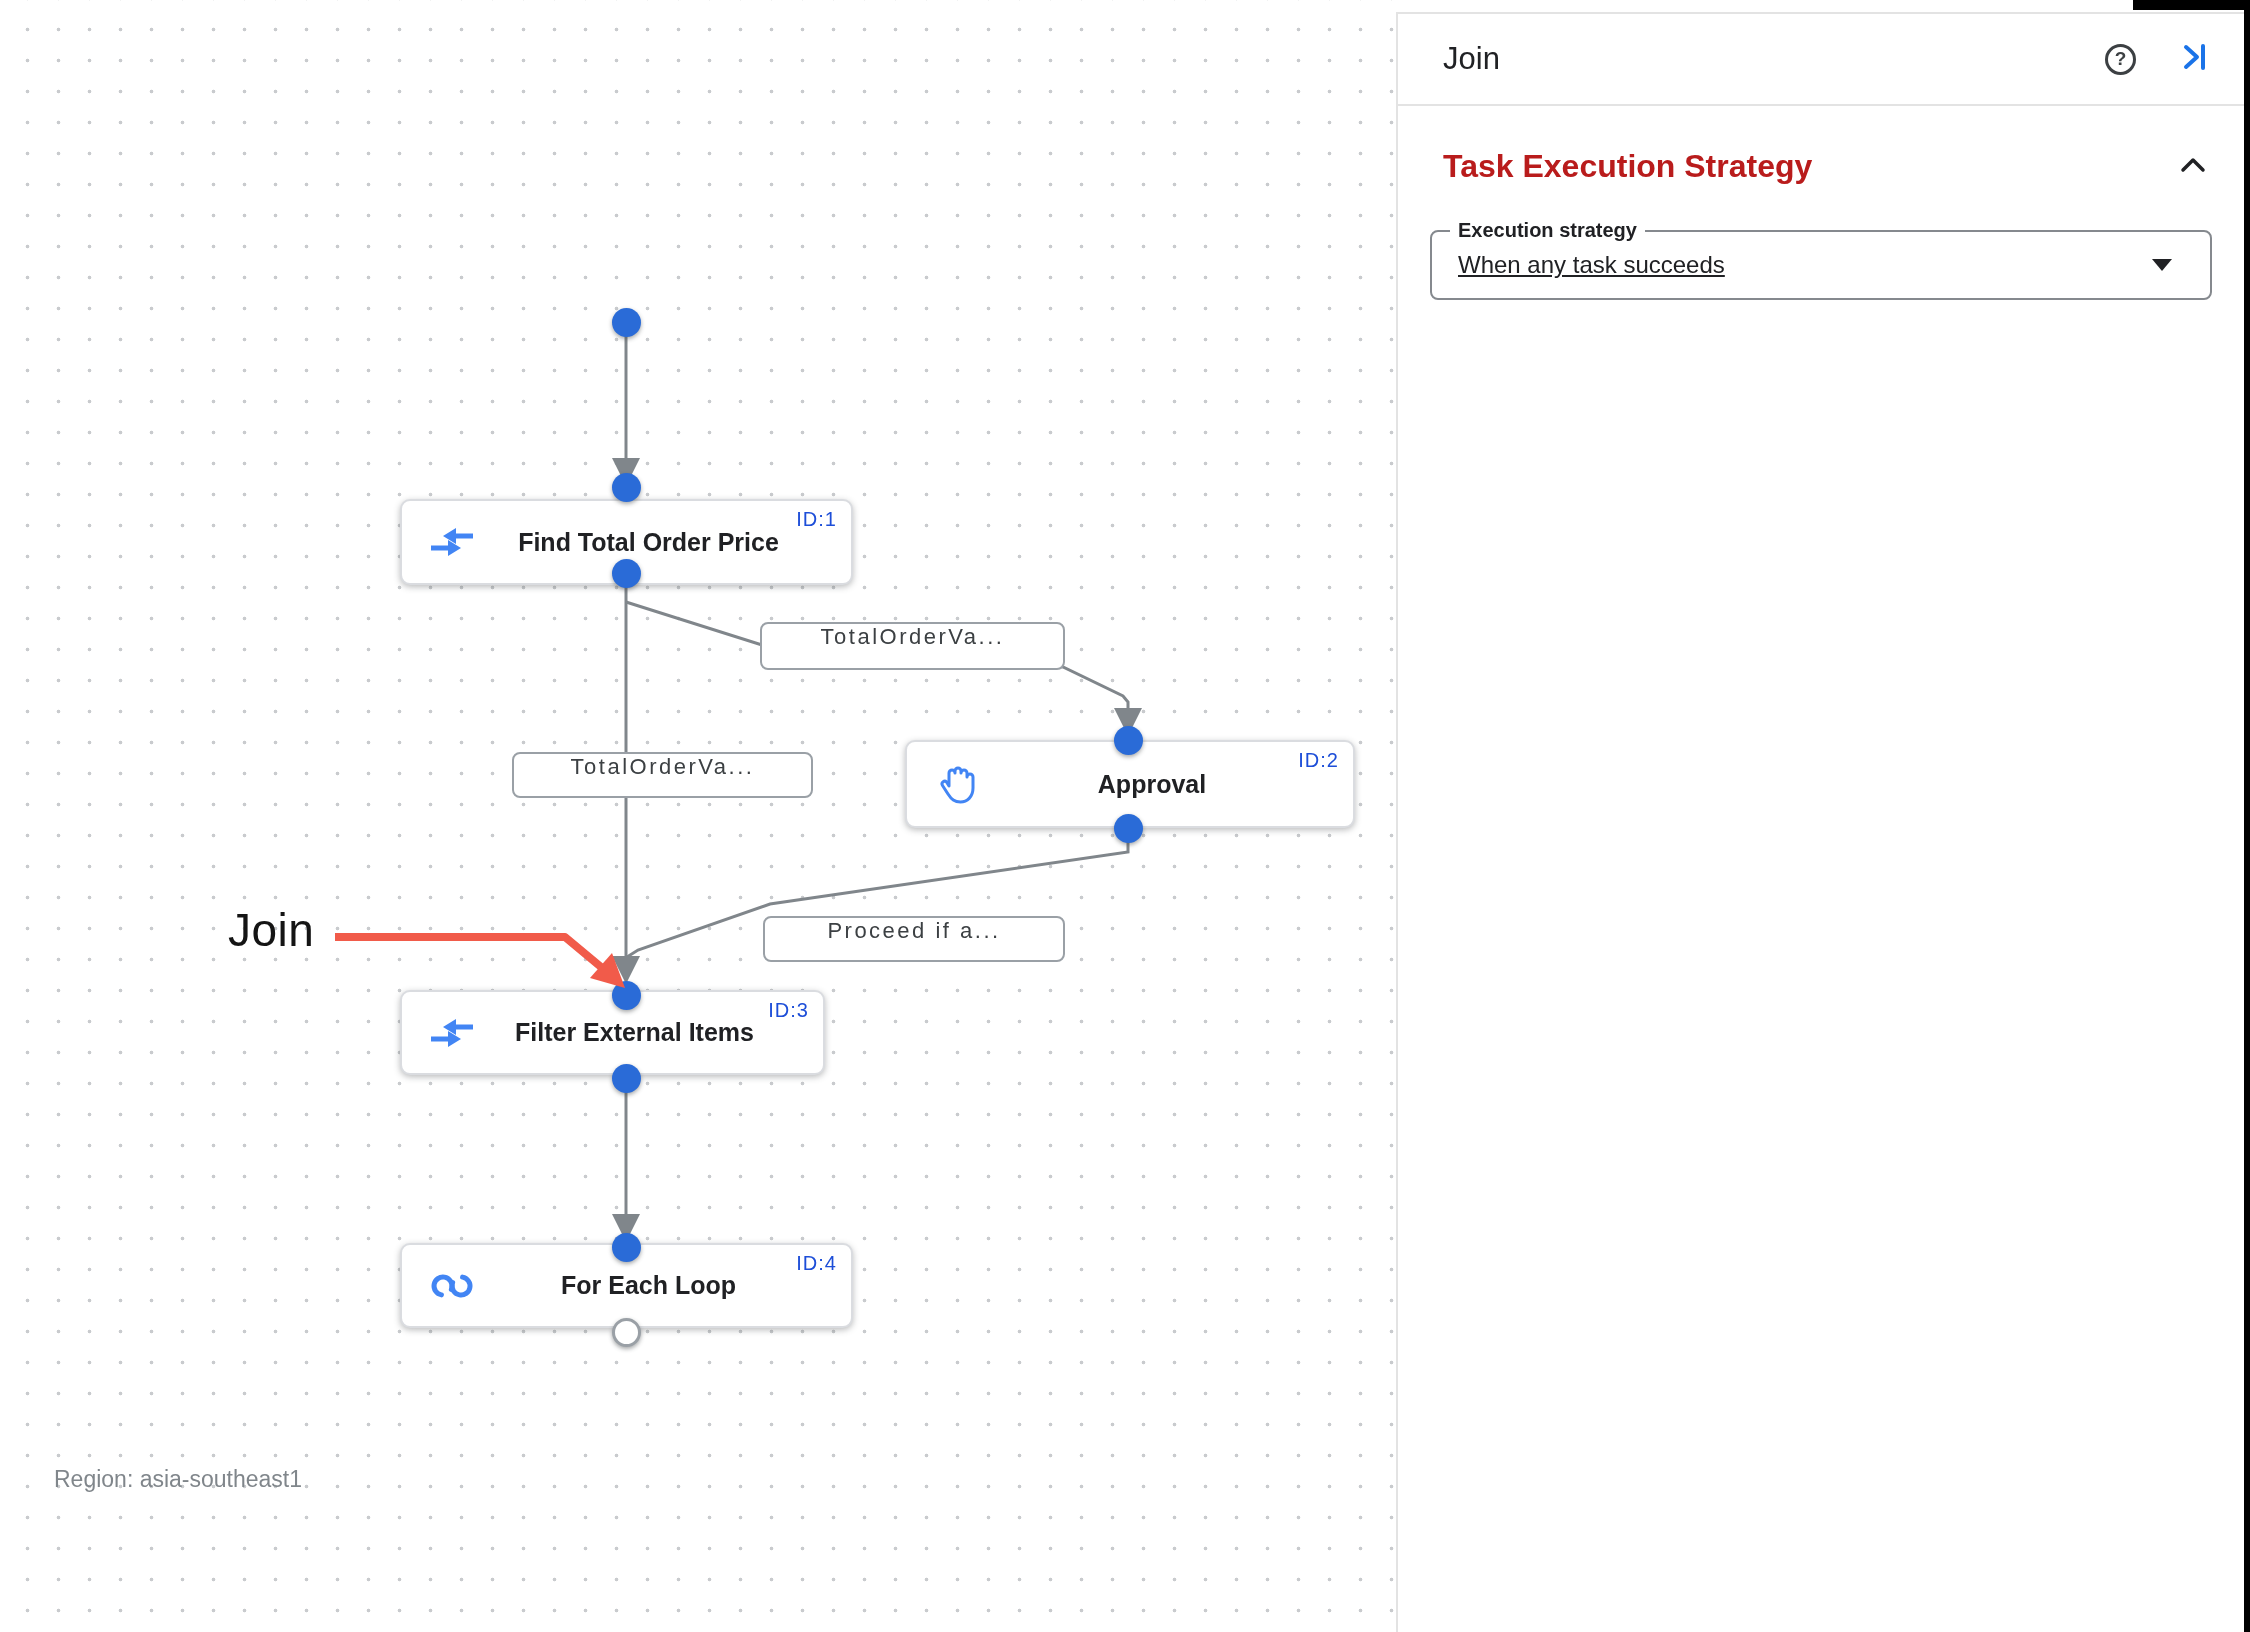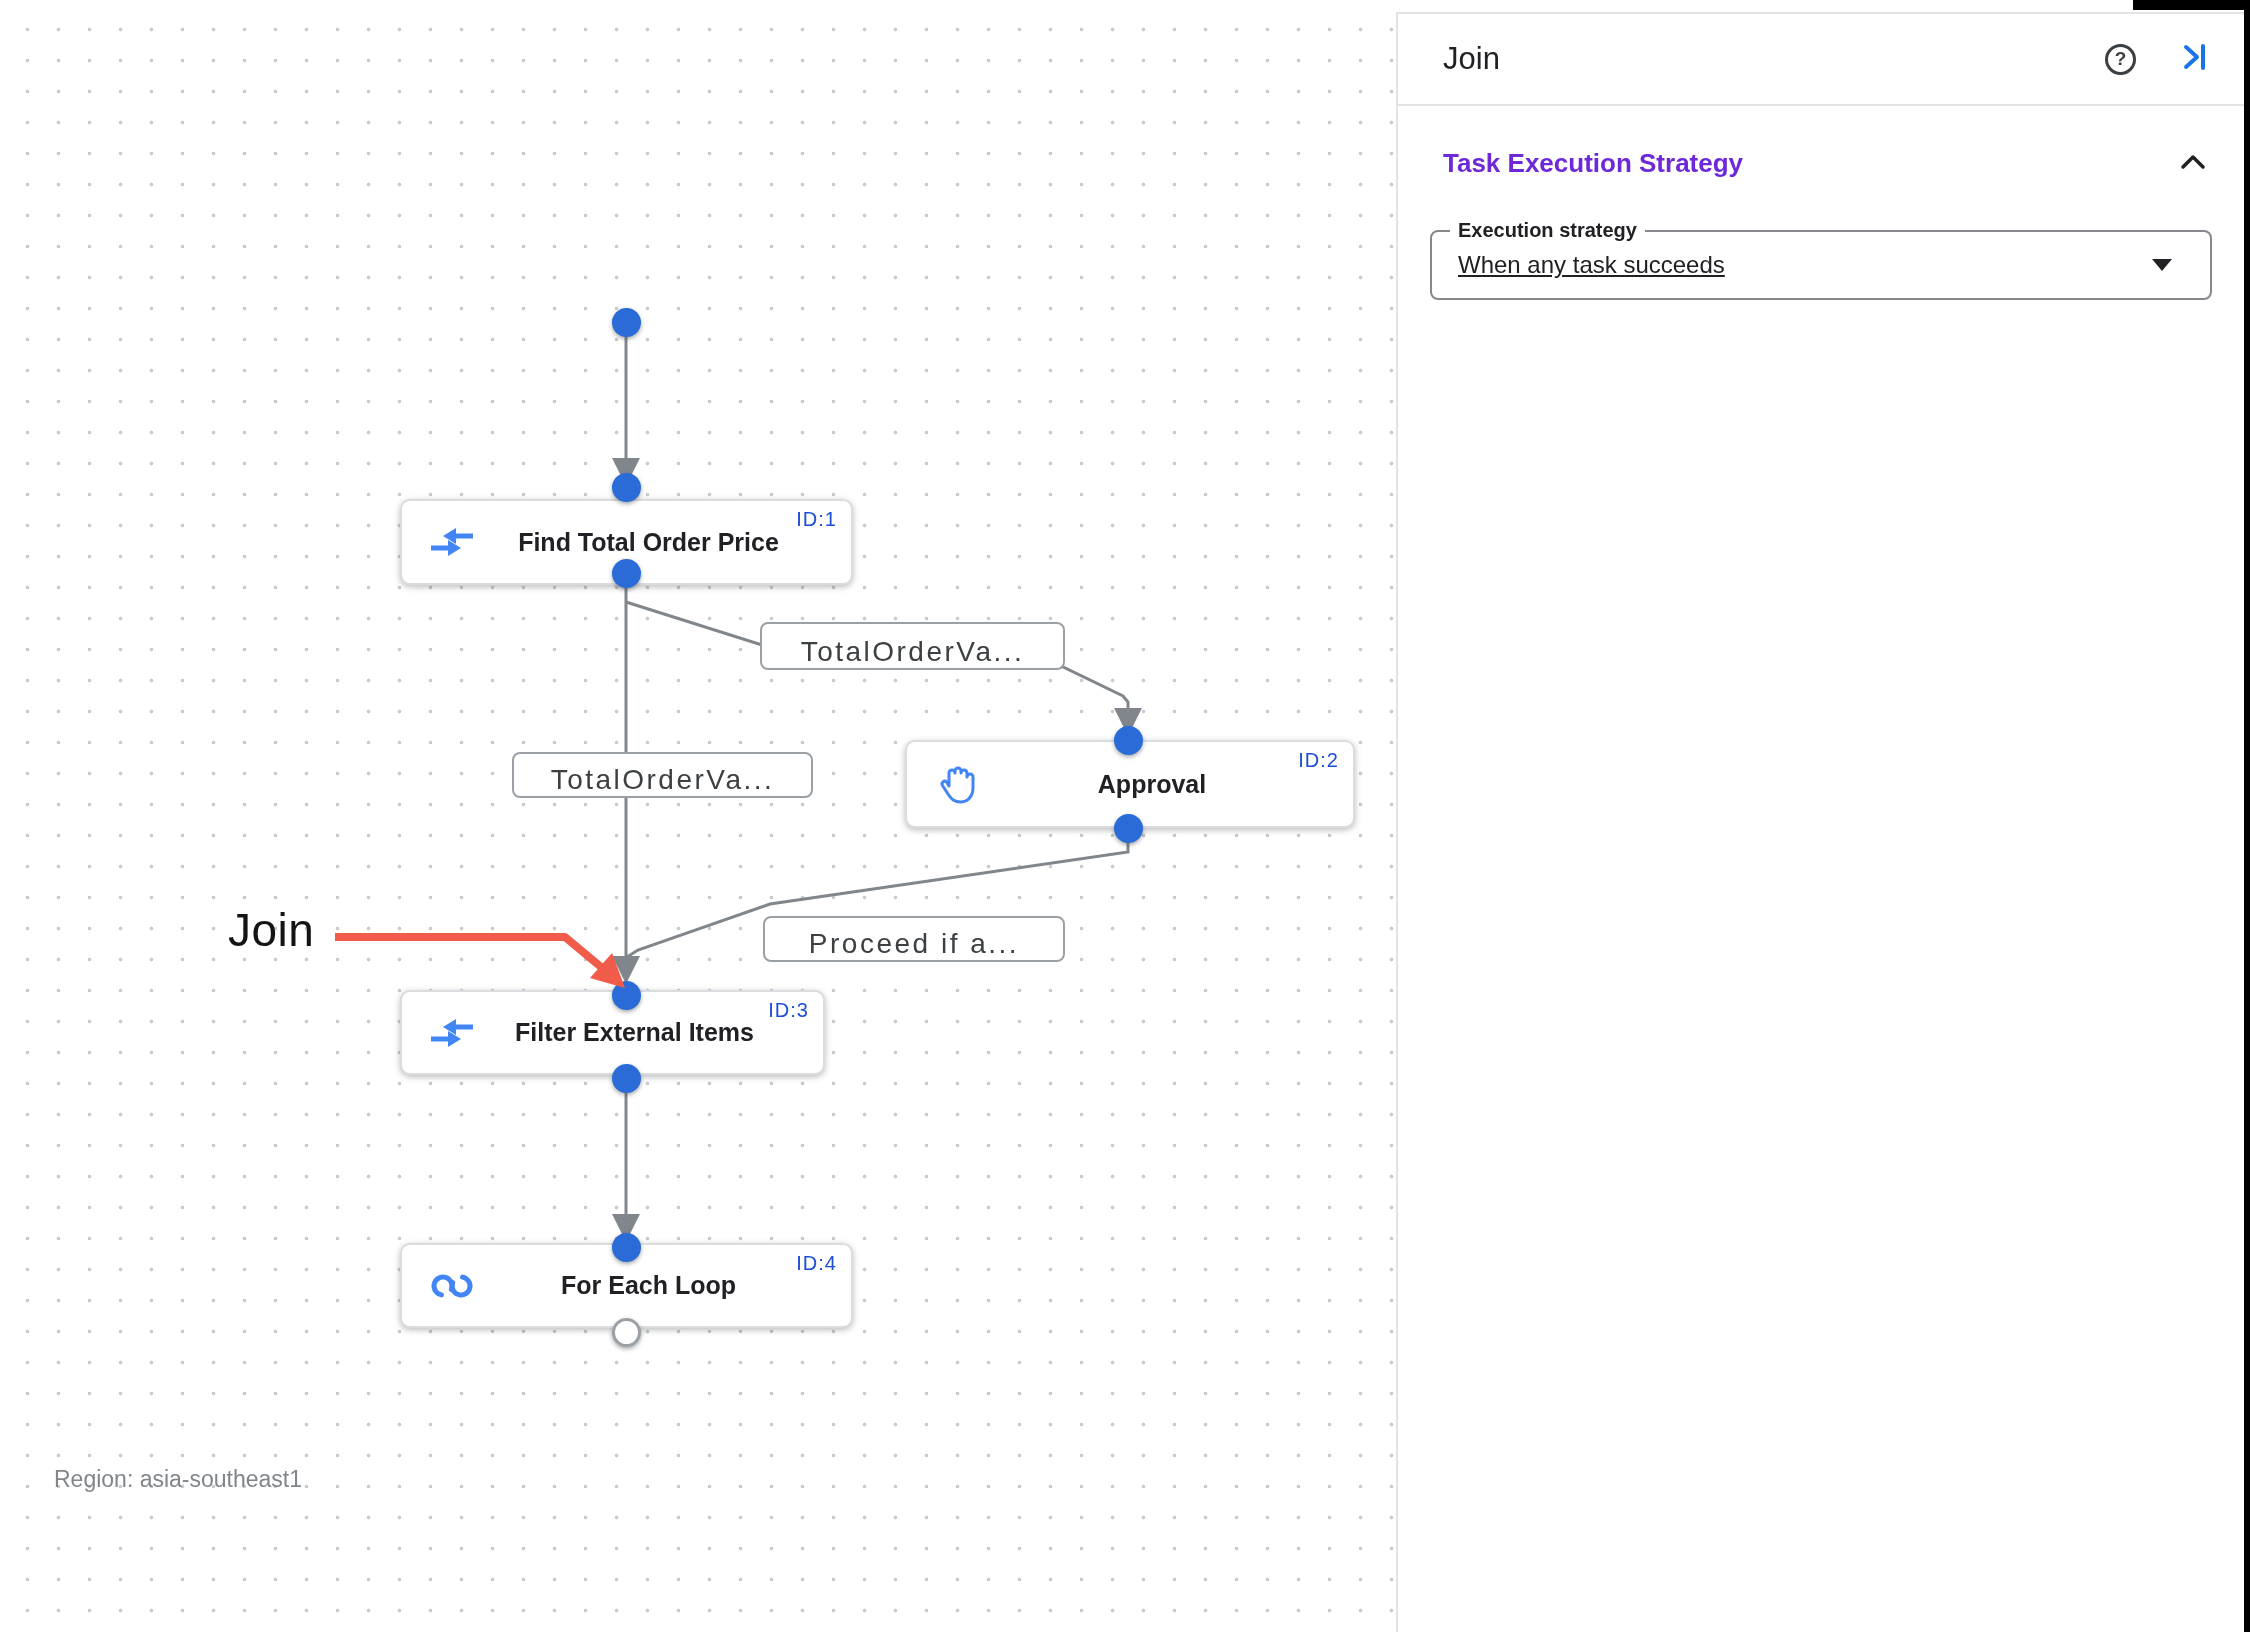--- a/index.html
+++ b/index.html
@@ -29,22 +29,22 @@
                     display:flex; align-items:center; justify-content:center;
                     font-family:"Liberation Mono", monospace; font-size:27px; font-weight:700;
                     letter-spacing:1px; }
   .trigger .nlabel { text-align:left; padding-left:32px; }
 
   .connector { position:absolute; width:29px; height:29px; border-radius:50%;
                background:#2a6bd7; box-shadow:0 2px 4px rgba(60,64,67,.45); }
   .connector.open { background:#fff; border:3px solid #9aa0a6; }
 
   .edge-label { position:absolute; background:#fff; border:2px solid #9aa0a6; border-radius:8px;
-                display:flex; align-items:flex-end; justify-content:center;
-                font-size:28px; letter-spacing:2.5px; color:#3c4043; }
+                display:flex; align-items:flex-start; justify-content:center;
+                font-size:22px; letter-spacing:2.5px; color:#3c4043; }
 
   .annotation-text { position:absolute; left:228px; top:903px; font-size:46px; font-weight:500;
                      color:#141414; letter-spacing:.5px; }
   .annotation-arrow { position:absolute; left:0; top:0; pointer-events:none; }
 
   .region-note { position:absolute; left:54px; top:1466px; font-size:23px; color:#80868b; }
 
   
   .panel { position:absolute; left:1396px; top:0; width:854px; height:1632px; background:#fff; }
   .panel-topline { position:absolute; left:0; top:12px; width:854px; height:2px; background:#e3e3e3; }
@@ -52,21 +52,21 @@
   .panel-header { position:absolute; left:0; top:14px; width:854px; height:92px;
                   display:flex; align-items:center; border-bottom:2px solid #e3e3e3; }
   .panel-title { font-size:31px; color:#202124; margin-left:47px; flex:1; }
   .help-icon { width:31px; height:31px; border:3px solid #3c4043; border-radius:50%;
                display:flex; align-items:center; justify-content:center;
                font-size:19px; font-weight:700; color:#3c4043; margin-right:44px; cursor:pointer; }
   .collapse-icon { margin-right:40px; cursor:pointer; }
 
   .section-header { position:absolute; left:47px; top:148px; width:770px; display:flex;
                     align-items:center; cursor:pointer; }
-  .section-title { font-size:26px; font-weight:700; color:#6d28d9; flex:1; }
+  .section-title { font-size:32px; font-weight:700; color:#b91c1c; flex:1; }
   .chevron-up { margin-right:7px; }
 
   .select-field { position:absolute; left:34px; top:230px; width:782px; height:70px;
                   border:2px solid #85898e; border-radius:8px; background:#fff;
                   display:flex; align-items:center; cursor:pointer; }
   .select-label { position:absolute; top:-13px; left:18px; background:#fff; padding:0 8px;
                   font-size:20px; font-weight:700; color:#202124; }
   .select-value { font-size:24px; color:#202124; margin-left:26px; flex:1;text-decoration:underline; }
   .select-arrow { width:0; height:0; border-left:10px solid transparent;
                   border-right:10px solid transparent; border-top:12px solid #202124;

